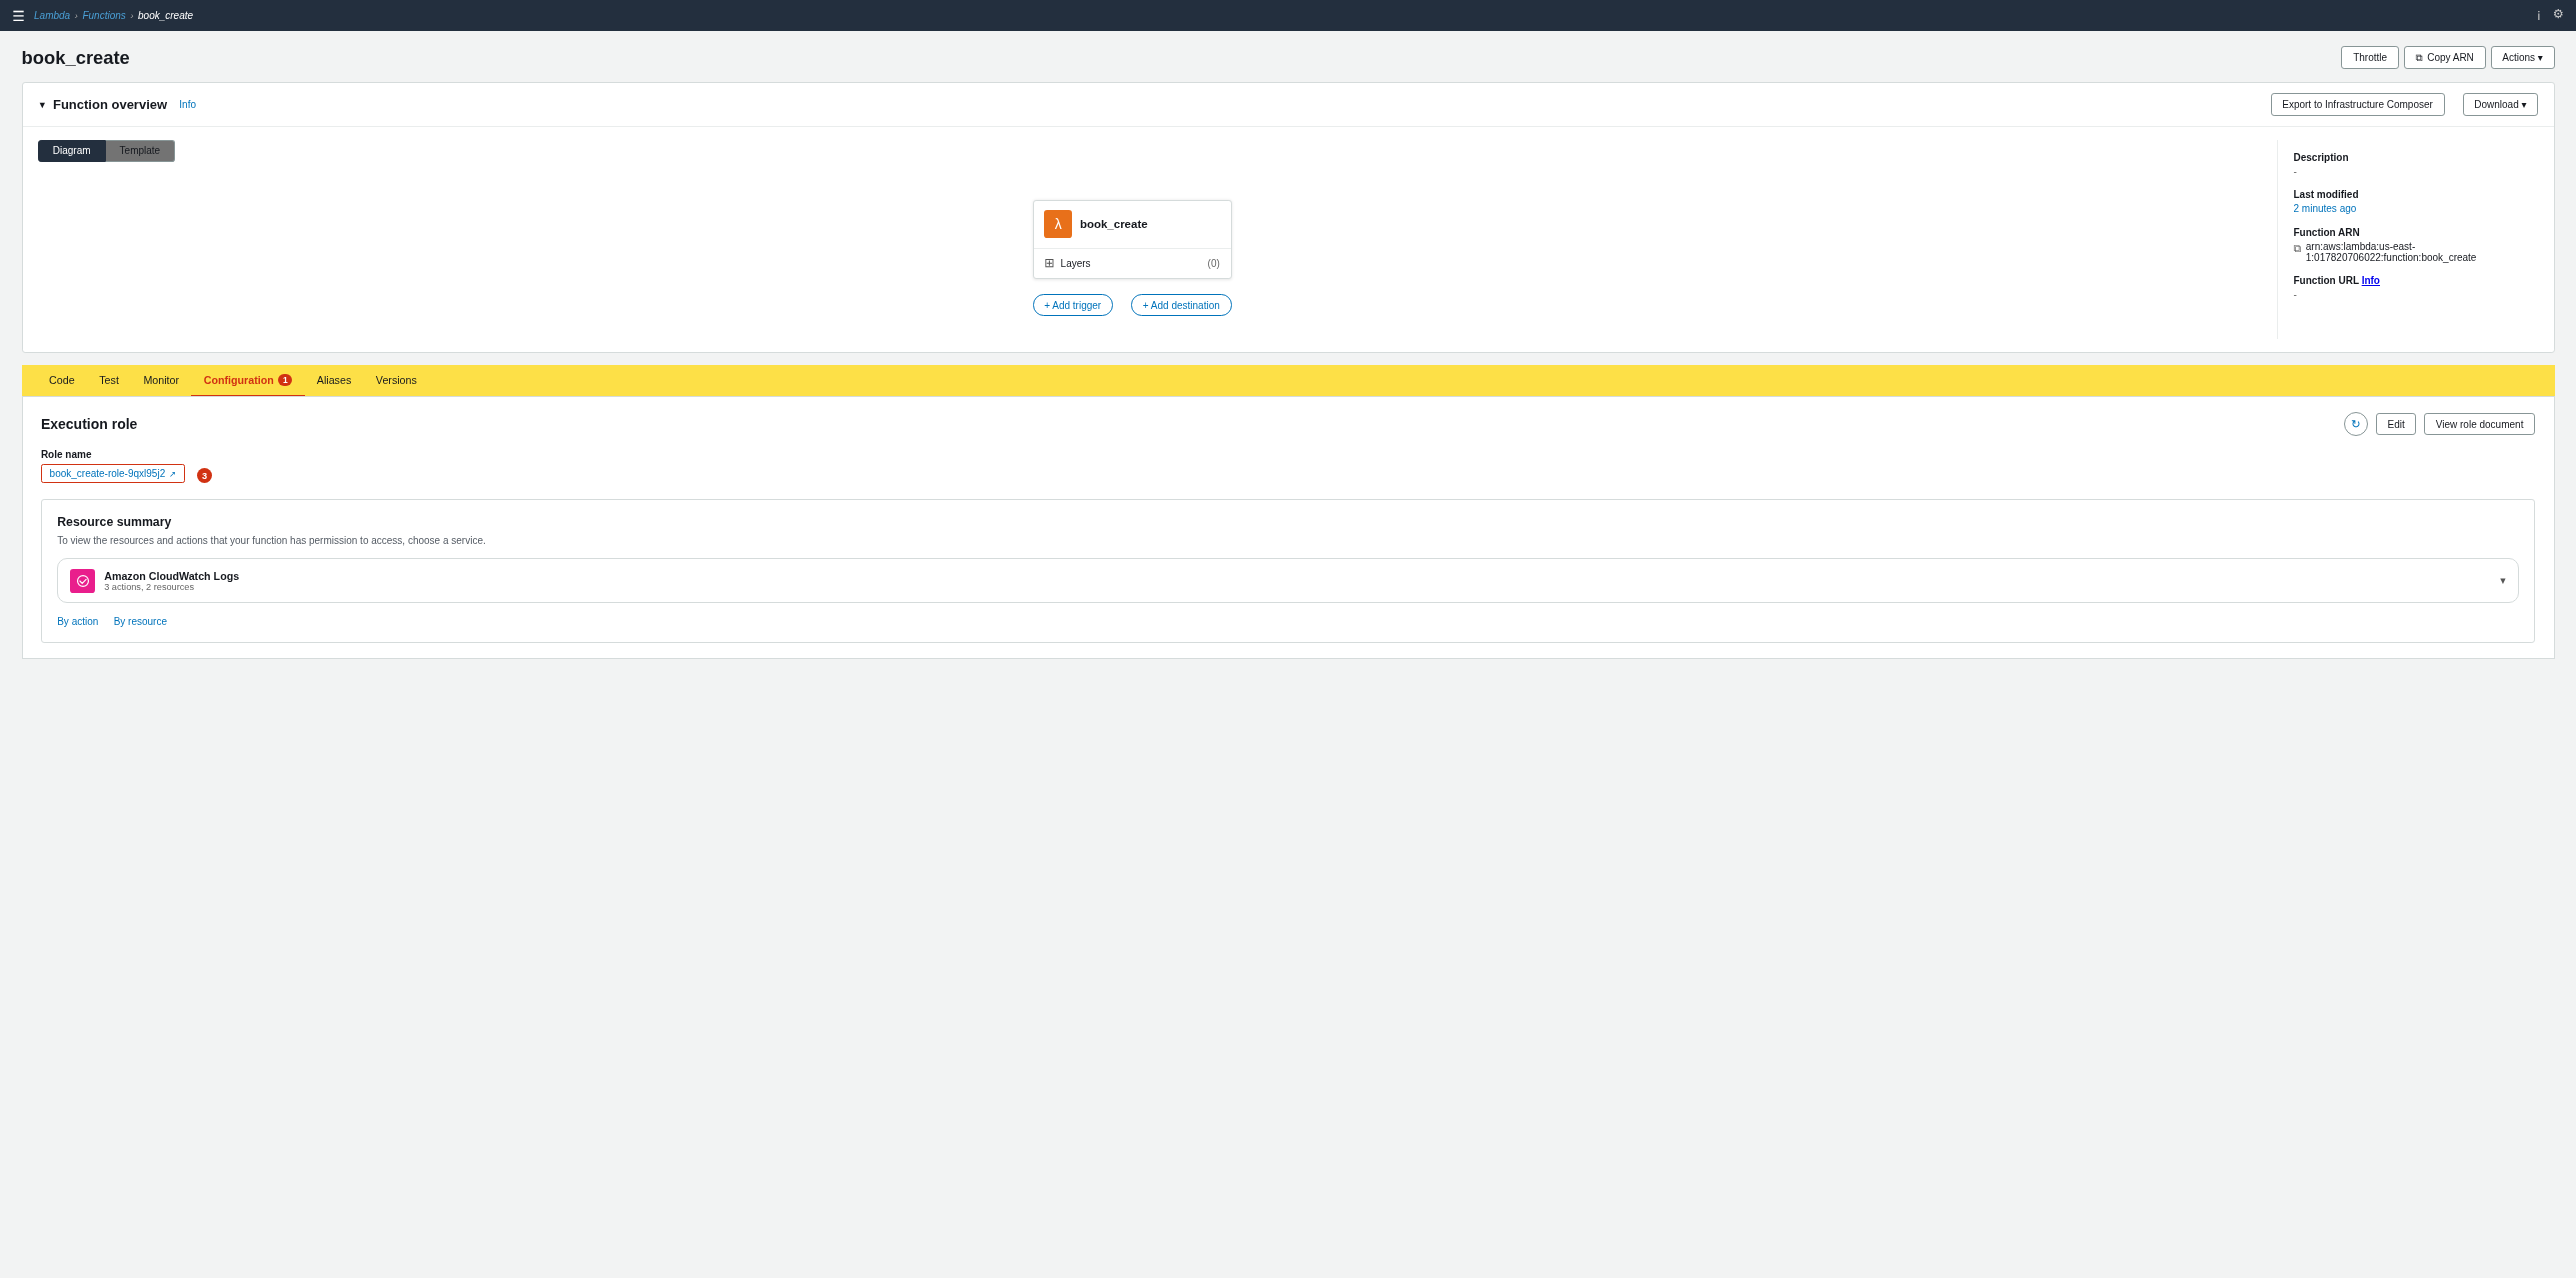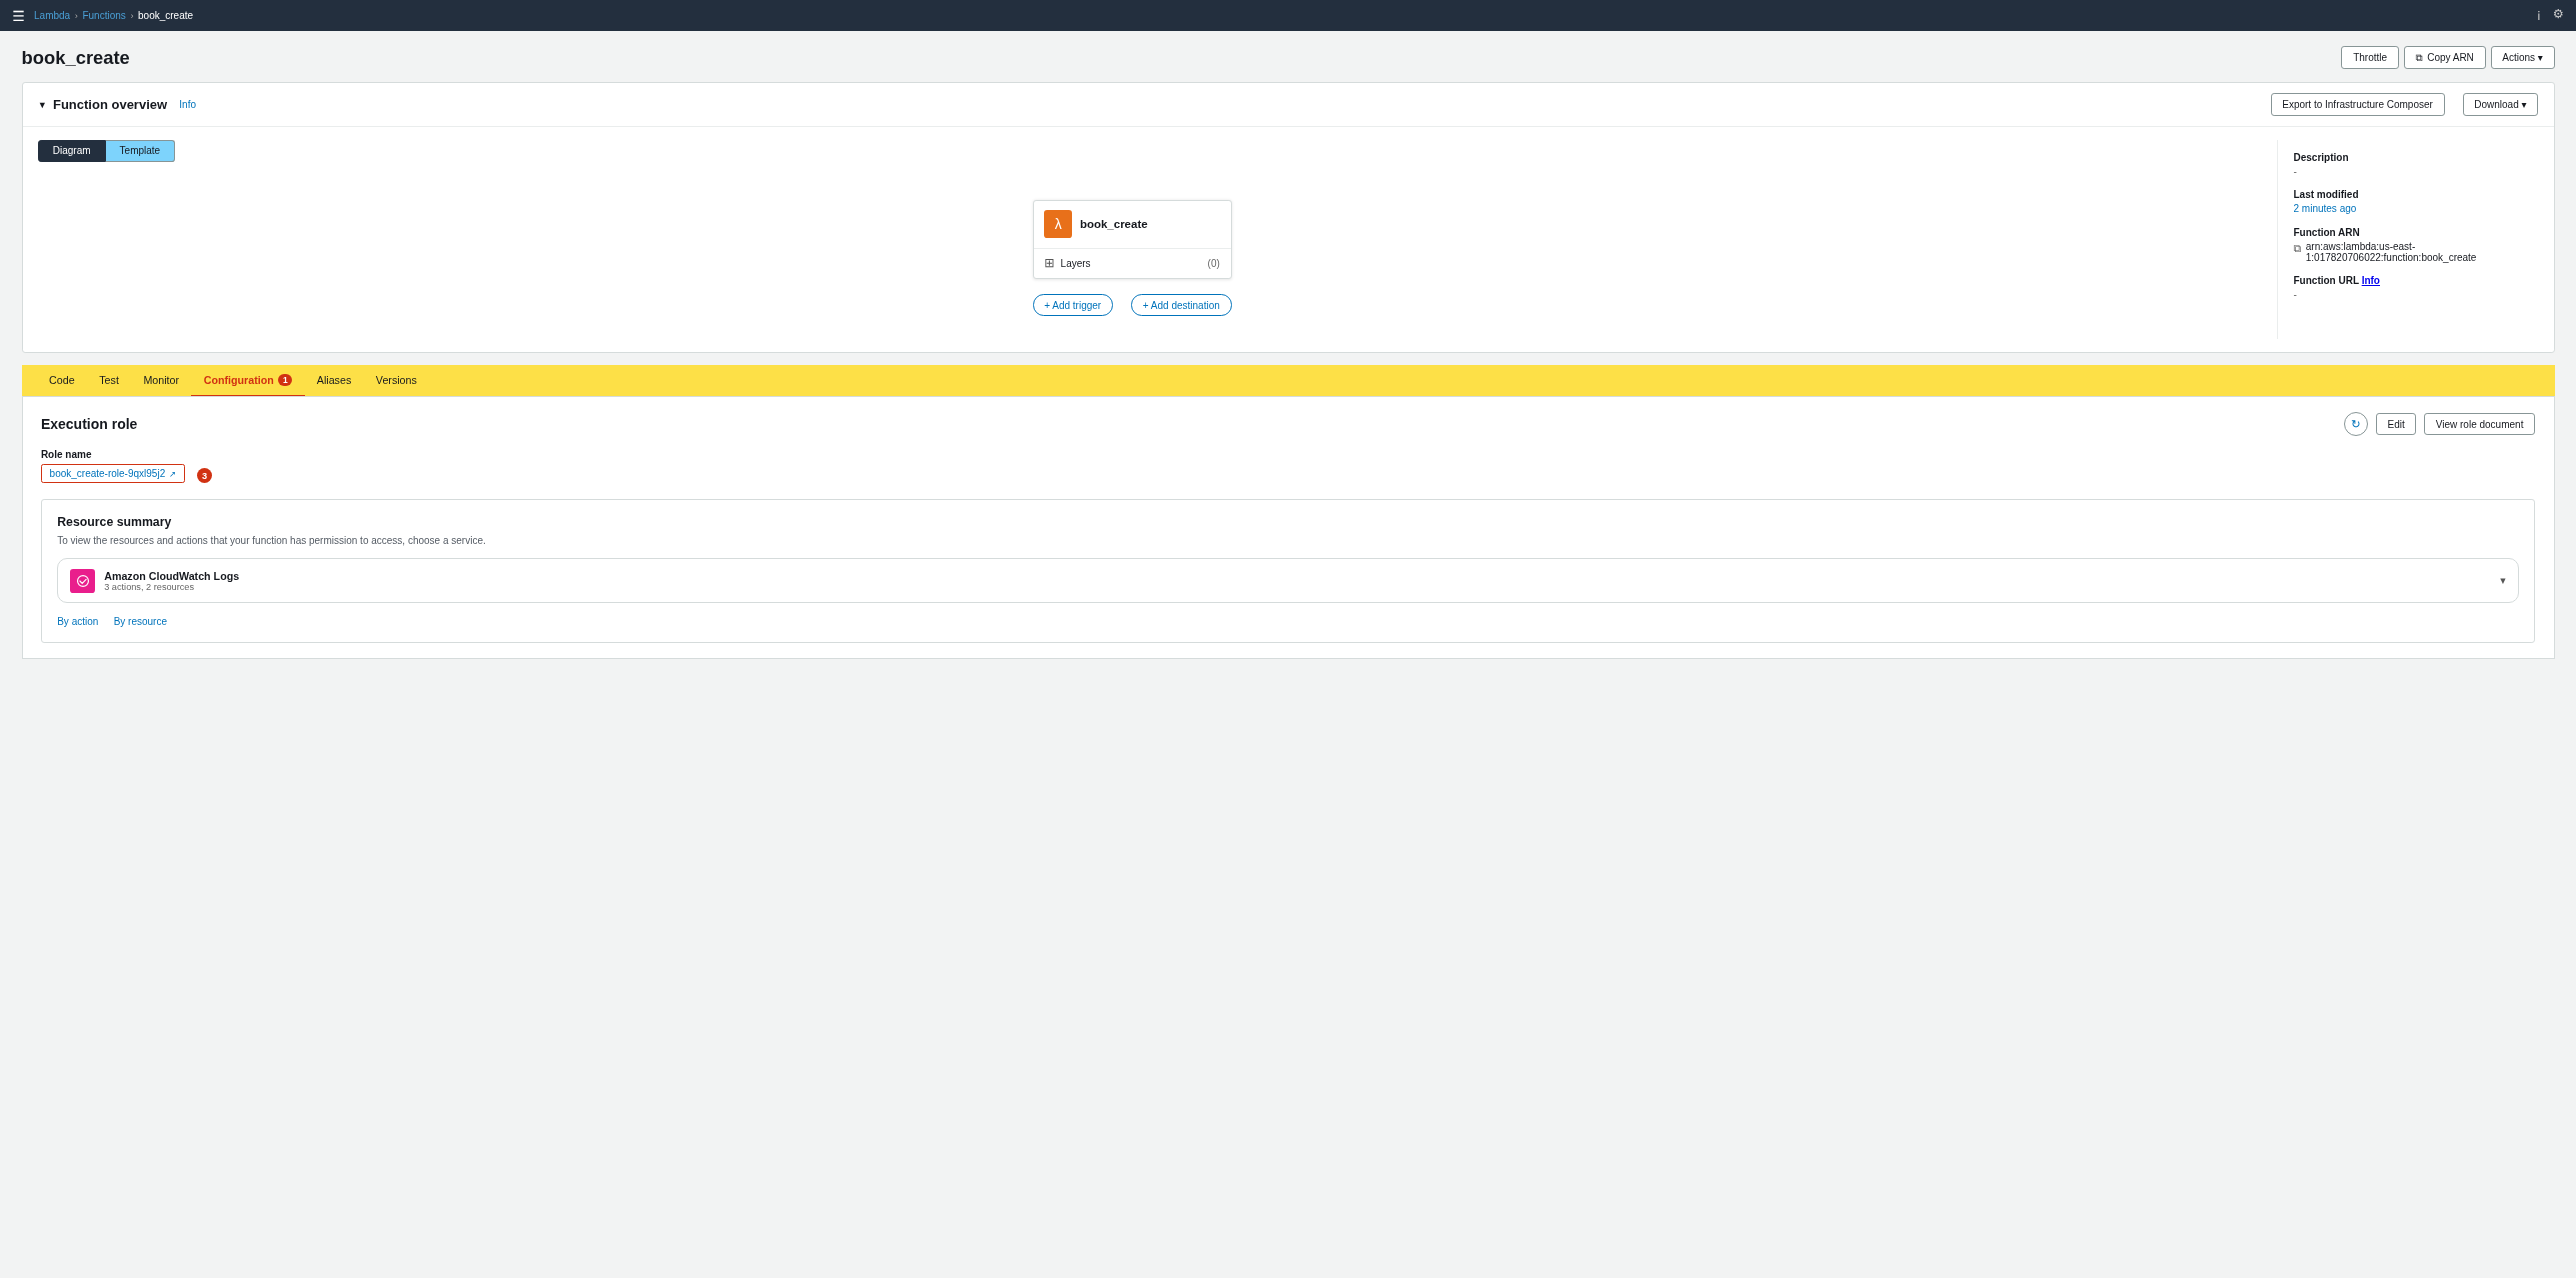--- a/index.html
+++ b/index.html
@@ -4,21 +4,21 @@
   <style>
     * { box-sizing: border-box; margin: 0; padding: 0; }
     body { font-family: 'Amazon Ember', Arial, sans-serif; font-size: 10.7px; color: #16191f; background: #f2f3f3; }
 
     
     .top-nav {
       display: flex; align-items: center; height: 31px;
       background: #232f3e; color: #fff; padding: 0 12.3px; gap: 9.2px;
     }
     .top-nav-hamburger { cursor: pointer; font-size: 14px; color: #fff; }
-    .breadcrumb { display: flex; align-items: center; gap: 4.6px; font-size: 10px; }
+    .breadcrumb { display: flex; align-items: center; gap: 4.6px; font-size: 10px; font-style: italic; }
     .breadcrumb a { color: #4a9fd5; text-decoration: none; }
     .breadcrumb-sep { color: #aaa; font-size: 9.2px; }
     .breadcrumb-current { color: #fff; }
     .top-nav-right { margin-left: auto; display: flex; gap: 12.3px; }
     .top-nav-icon { color: #ccc; font-size: 12.3px; cursor: pointer; }
 
     
     .main-content { padding: 15.3px 21.5px; background: #f2f3f3; min-height: calc(100vh - 31px); }
 
     
@@ -46,21 +46,21 @@
     .panel-title .collapse-icon { font-size: 9.2px; }
     .panel-title .info-link { font-size: 10px; font-weight: 400; color: #0073bb; text-decoration: none; margin-left: 6.1px; }
     .panel-header-actions { display: flex; gap: 18px; }
 
     
     .overview-body { padding: 12.3px 15.3px; display: flex; gap: 23px; }
     .diagram-area { flex: 1; }
     .tabs-row { display: flex; gap: 0; margin-bottom: 15.3px; }
     .tab-btn {
       padding: 4.6px 14px; font-size: 10px; cursor: pointer; border: 0.8px solid #879596;
-      background: #7dd3fc; color: #16191f;
+      background: #737373; color: #16191f;
     }
     .tab-btn:first-child { border-radius: 3.1px 0 0 3.1px; }
     .tab-btn:last-child { border-radius: 0 3.1px 3.1px 0; border-left: none; }
     .tab-btn.active { background: #232f3e; color: #fff; border-color: #232f3e; }
 
     
     .function-diagram { display: flex; flex-direction: column; align-items: center; padding: 23px 0; }
     .function-box {
       border: 0.8px solid #d5dbdb; border-radius: 3.1px; width: 199px; background: #fff;
       box-shadow: 0 0.8px 3.1px rgba(0,0,0,0.1);

